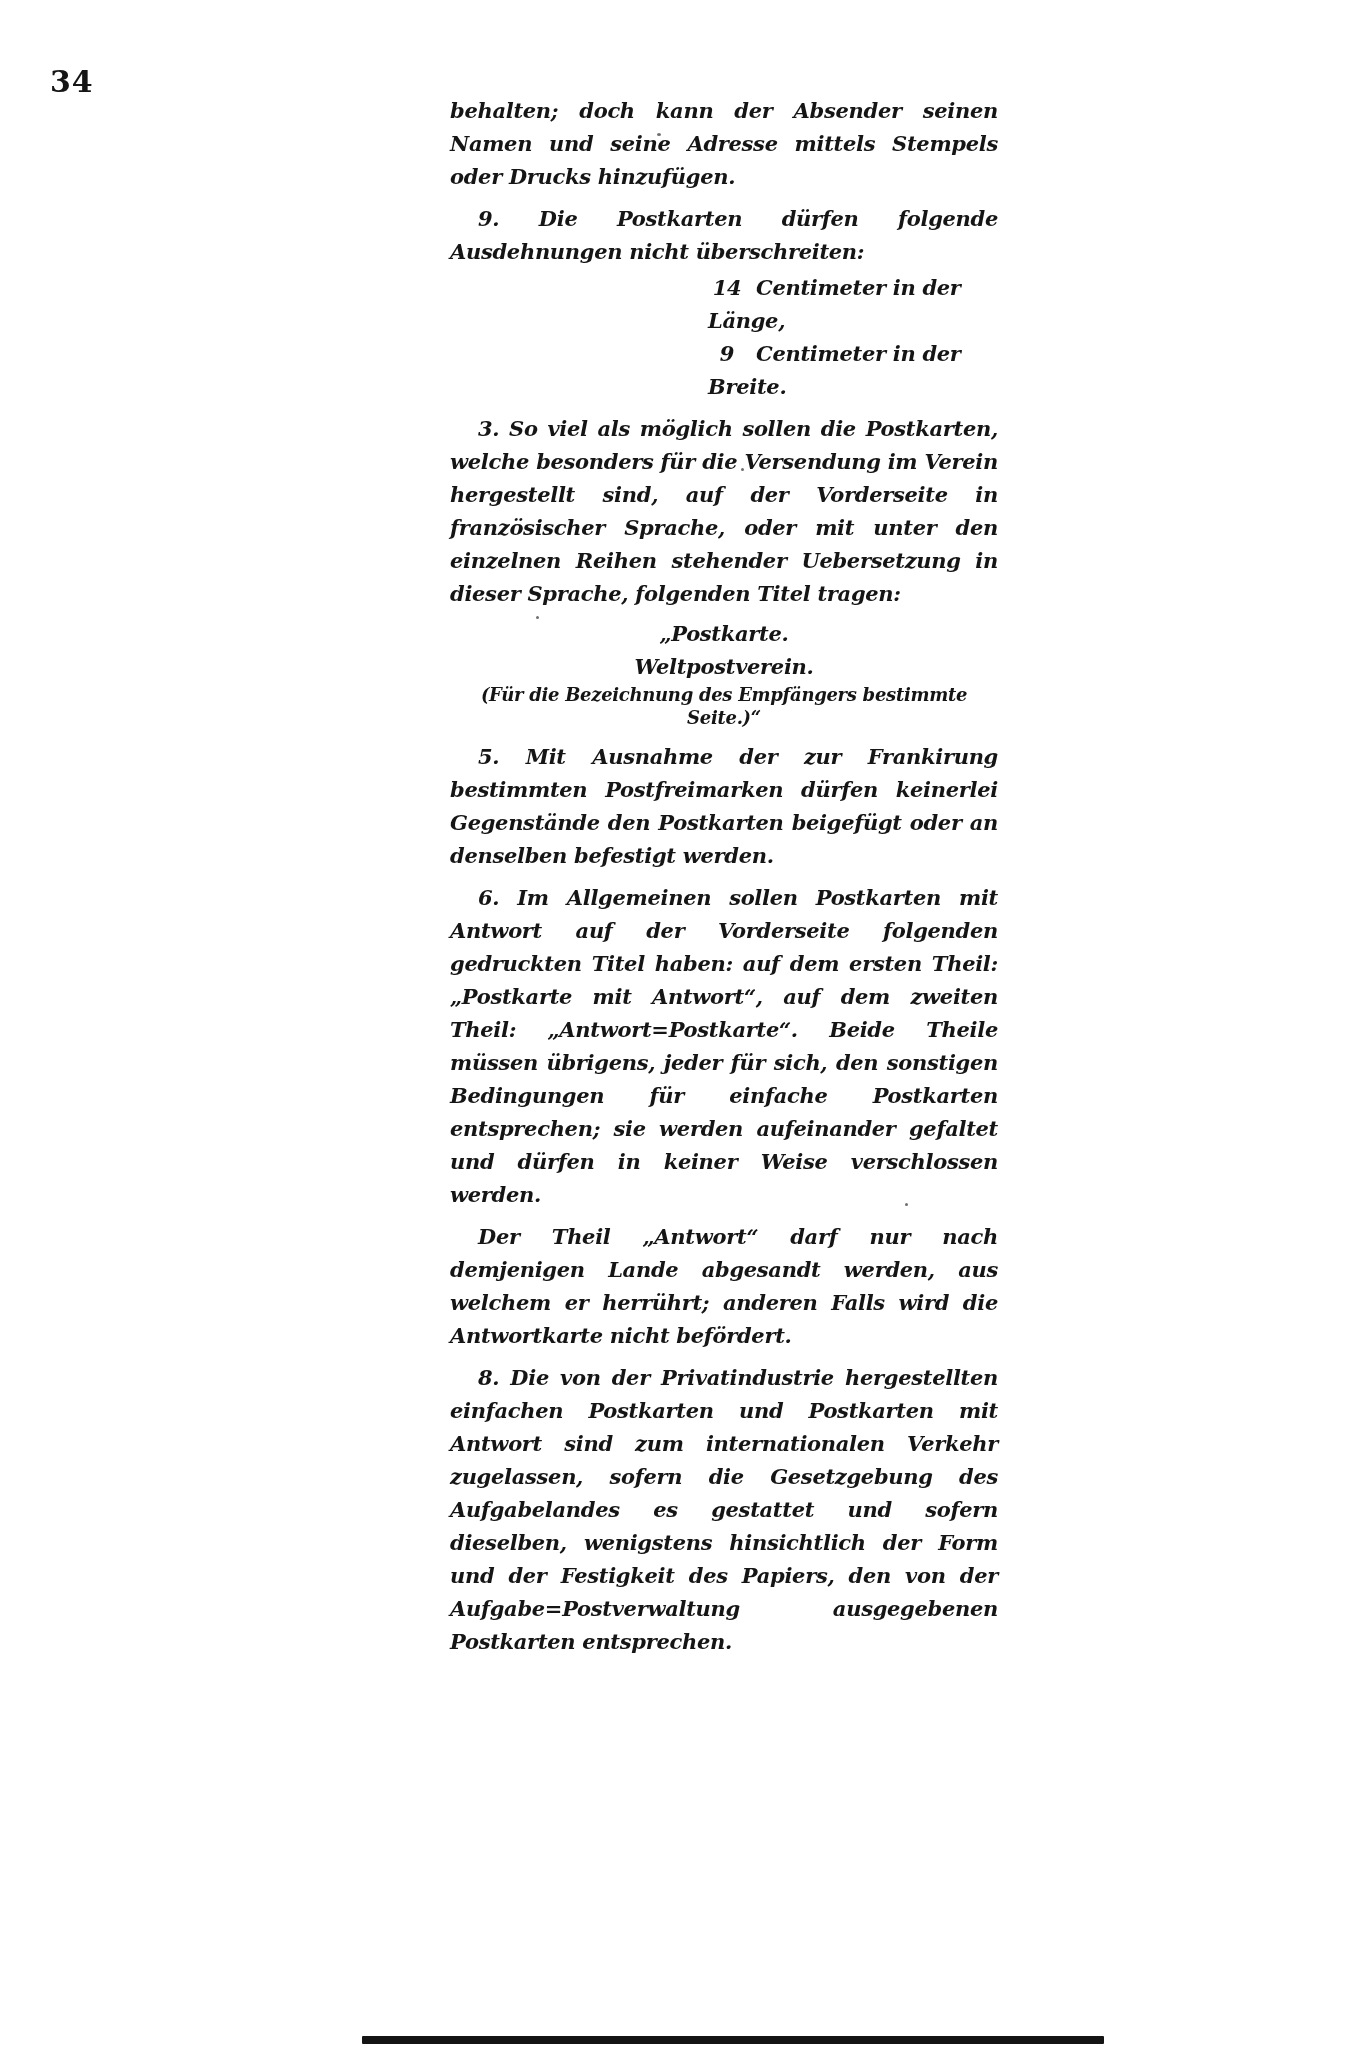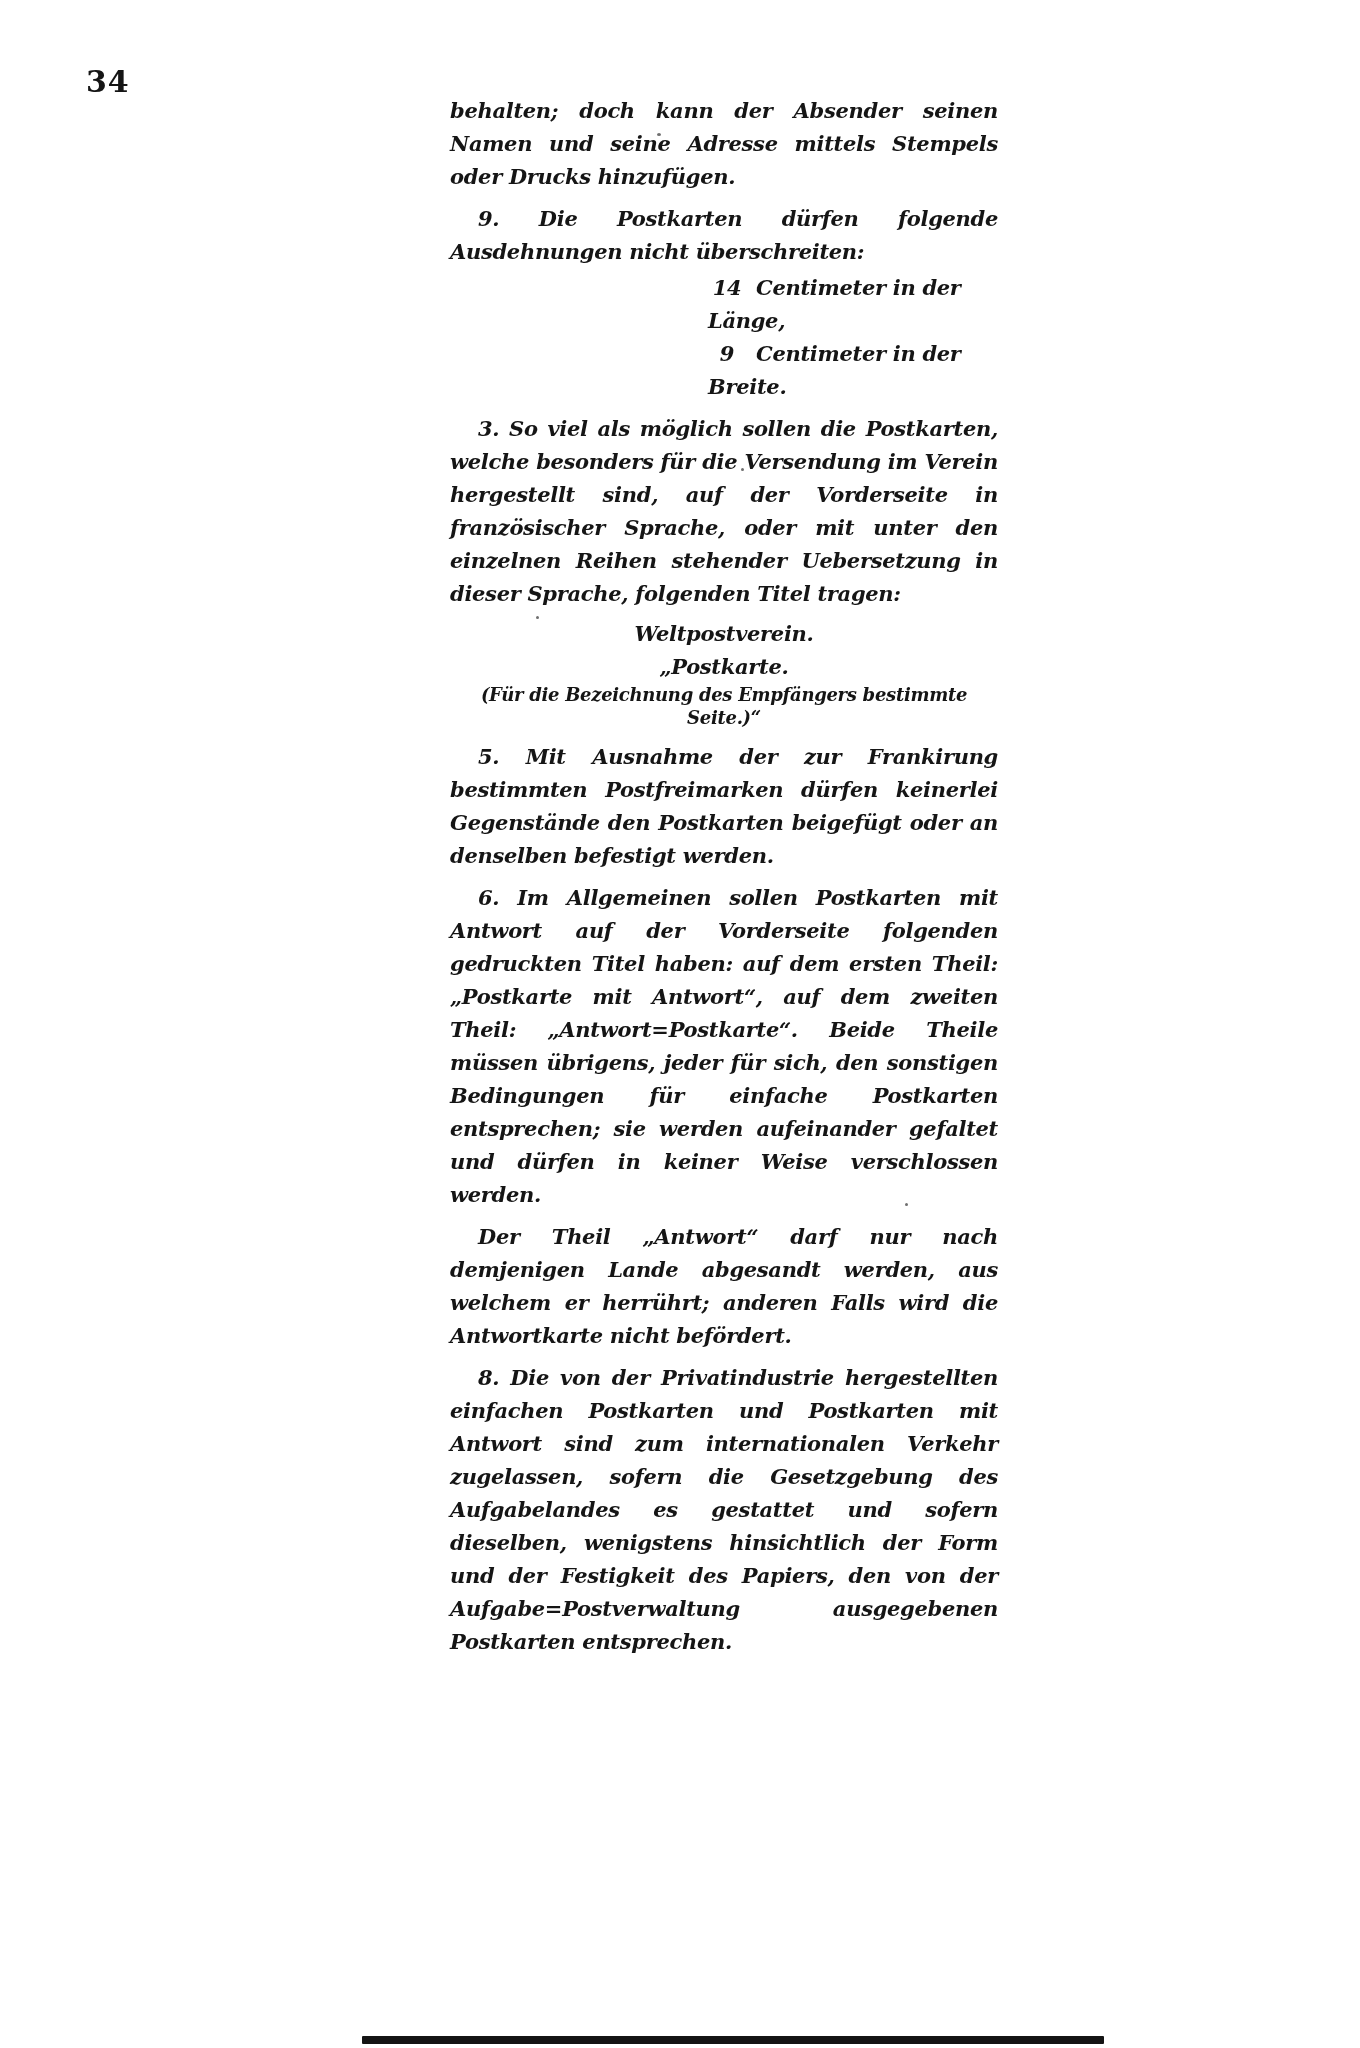--- a/index.html
+++ b/index.html
@@ -12,21 +12,20 @@
     font-family: "DejaVu Serif", serif;
     color: #151515;
   }
   .page-number {
     position: absolute;
     left: 50px;
     top: 64px;
     font-size: 30px;
     font-weight: bold;
     letter-spacing: 1px;
-    margin-left: 36px;
   }
   .column {
     position: absolute;
     left: 450px;
     top: 94px;
     width: 548px;
     font-size: 21px;
     line-height: 33px;
     font-weight: bold;
     letter-spacing: -0.3px;
@@ -100,22 +99,22 @@
       <span class="dim-num">14</span><span>Centimeter in der Länge,</span>
     </div>
     <div class="dim-row">
       <span class="dim-num">9</span><span>Centimeter in der Breite.</span>
     </div>
   </div>
 
   <p class="para">3. So viel als möglich sollen die Postkarten, welche besonders für die Versendung im Verein hergestellt sind, auf der Vorderseite in französischer Sprache, oder mit unter den einzelnen Reihen stehender Uebersetzung in dieser Sprache, folgenden Titel tragen:</p>
 
   <div class="title-block">
+    <div class="t-line">„Postkarte.</div>
     <div class="t-line">Weltpostverein.</div>
-    <div class="t-line">„Postkarte.</div>
     <div class="t-note">(Für die Bezeichnung des Empfängers bestimmte Seite.)“</div>
   </div>
 
 
   <p class="para">5. Mit Ausnahme der zur Frankirung bestimmten Postfreimarken dürfen keinerlei Gegenstände den Postkarten beigefügt oder an denselben befestigt werden.</p>
 
   <p class="para">6. Im Allgemeinen sollen Postkarten mit Antwort auf der Vorderseite folgenden gedruckten Titel haben: auf dem ersten Theil: „Postkarte mit Antwort“, auf dem zweiten Theil: „Antwort=Postkarte“. Beide Theile müssen übrigens, jeder für sich, den sonstigen Bedingungen für einfache Postkarten entsprechen; sie werden aufeinander gefaltet und dürfen in keiner Weise verschlossen werden.</p>
 
 
   <p class="para">Der Theil „Antwort“ darf nur nach demjenigen Lande abgesandt werden, aus welchem er herrührt; anderen Falls wird die Antwortkarte nicht befördert.</p>

